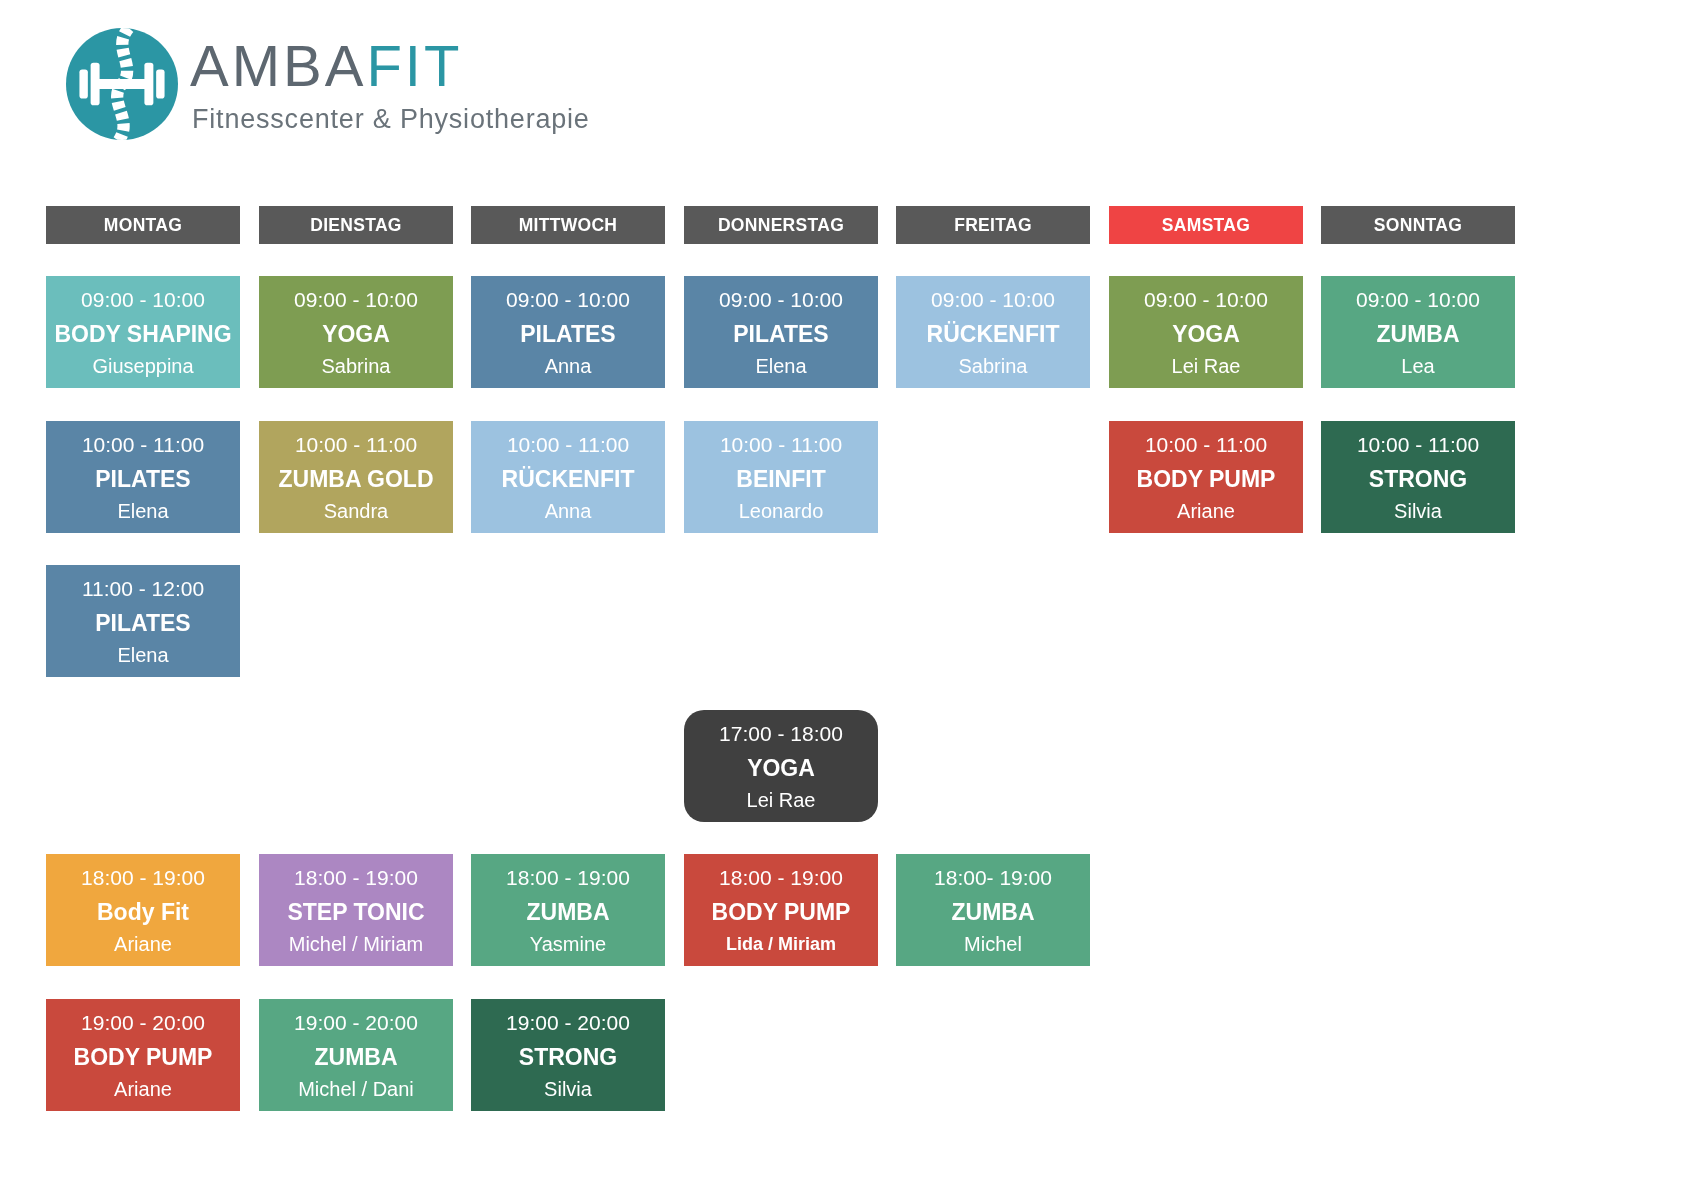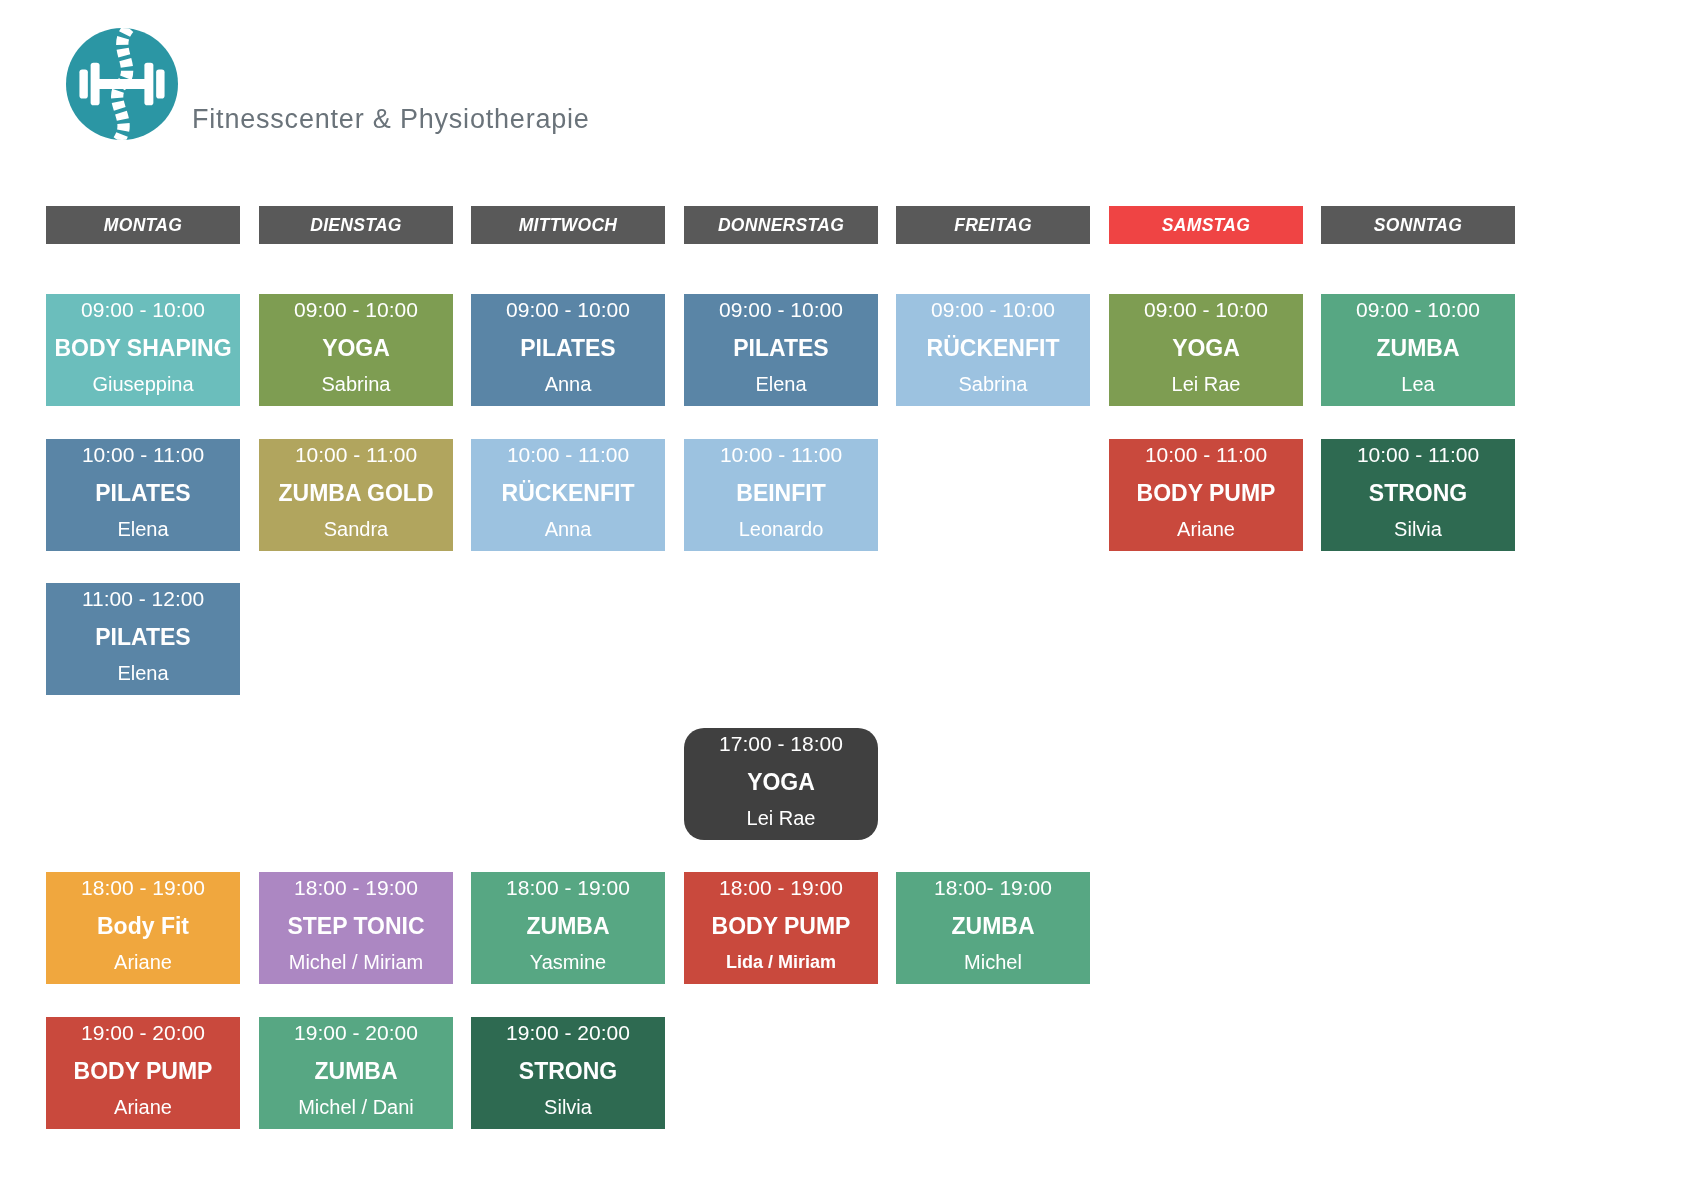--- a/index.html
+++ b/index.html
@@ -23,28 +23,28 @@
   
   .title {
     position:absolute; left:700px; top:70px; margin:0; font-size:30px;
     font-weight:400; color:#0a0a0a; letter-spacing:0.2px; white-space:nowrap;
   }
 
   
   .day-header {
     position:absolute; top:206px; width:194px; height:38px; background:#595959;
     color:#ffffff; font-weight:bold; font-size:17.5px; display:flex;
-    align-items:center; justify-content:center; letter-spacing:0.3px;font-style:italic;
+    align-items:center; justify-content:center; letter-spacing:0.3px;
   }
 
   
   .card {
     position:absolute; width:194px; height:112px; box-sizing:border-box;
     color:#ffffff; text-align:center; display:flex; flex-direction:column;
-    justify-content:space-between; padding:4px 2px 10px 2px;margin-top:18px;
+    justify-content:space-between; padding:12px 2px 10px 2px;
   }
   .card .time       { font-size:21px; line-height:24px; }
   .card .course     { font-size:23px; line-height:26px; font-weight:bold; white-space:nowrap; }
   .card .instructor { font-size:20px; line-height:23px; }
   .card .instructor.bold { font-weight:bold; font-size:18px; }
 </style>
 </head>
 <body>
 
 <div id="page">
@@ -58,20 +58,21 @@
     <circle cx="50" cy="50" r="50" fill="#2B96A4"></circle>
     <g clip-path="url(#logoClip)">
       <path d="M56,0 C40,18 64,34 50,50 C36,66 62,82 46,102" fill="none" stroke="#ffffff" stroke-width="11" stroke-dasharray="6.5 3.5"></path>
     </g>
     <rect x="27" y="45.5" width="46" height="9" rx="2" fill="#ffffff"></rect>
     <rect x="12" y="37" width="7.5" height="26" rx="2.5" fill="#ffffff"></rect>
     <rect x="22" y="31" width="8" height="38" rx="2.5" fill="#ffffff"></rect>
     <rect x="70" y="31" width="8" height="38" rx="2.5" fill="#ffffff"></rect>
     <rect x="80.5" y="37" width="7.5" height="26" rx="2.5" fill="#ffffff"></rect>
   </svg>
+  <div class="wordmark" style="color: rgb(93, 103, 112);"><span>AMBA</span><span class="accent" style="color: rgb(43, 150, 164);">FIT</span></div>
   <div class="logo-subtitle">Fitnesscenter &amp; Physiotherapie</div>
 
 
   <div id="day-headers">
       <div class="day-header" style="left: 46px; background: rgb(89, 89, 89);">MONTAG</div>
       <div class="day-header" style="left: 259px; background: rgb(89, 89, 89);">DIENSTAG</div>
       <div class="day-header" style="left: 471px; background: rgb(89, 89, 89);">MITTWOCH</div>
       <div class="day-header" style="left: 684px; background: rgb(89, 89, 89);">DONNERSTAG</div>
       <div class="day-header" style="left: 896px; background: rgb(89, 89, 89);">FREITAG</div>
       <div class="day-header" style="left: 1109px; background: #ef4444;">SAMSTAG</div>

